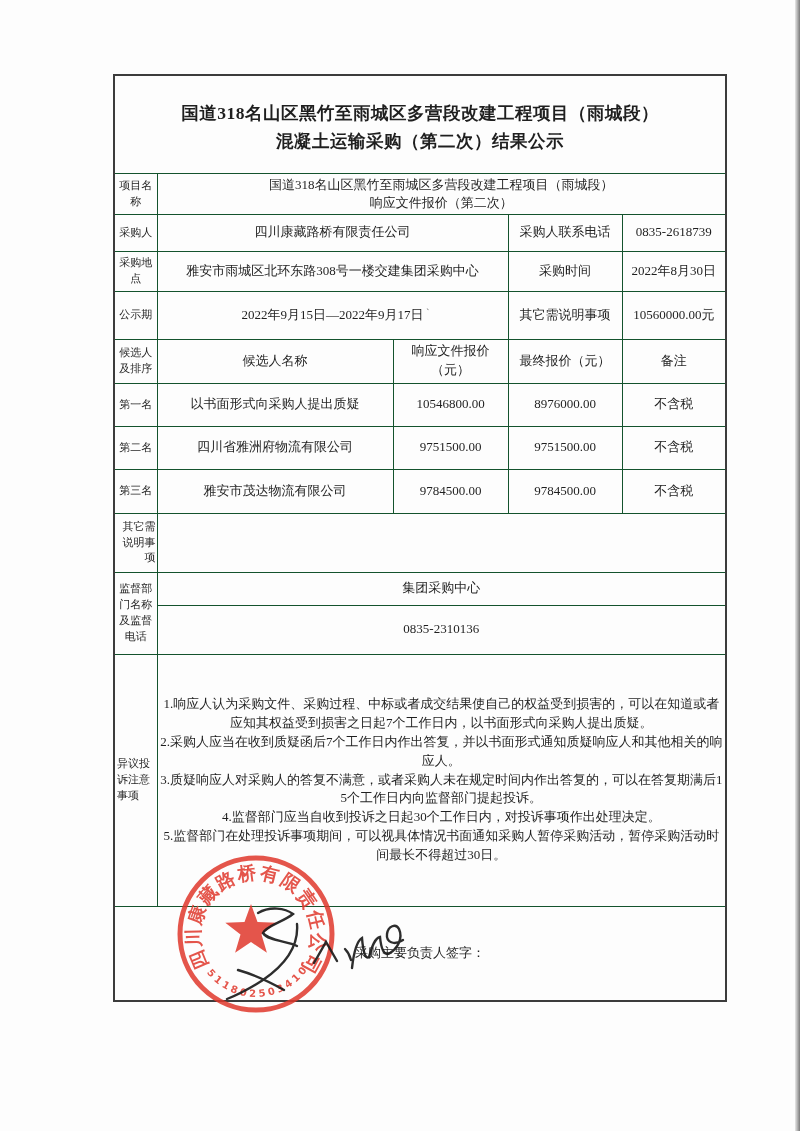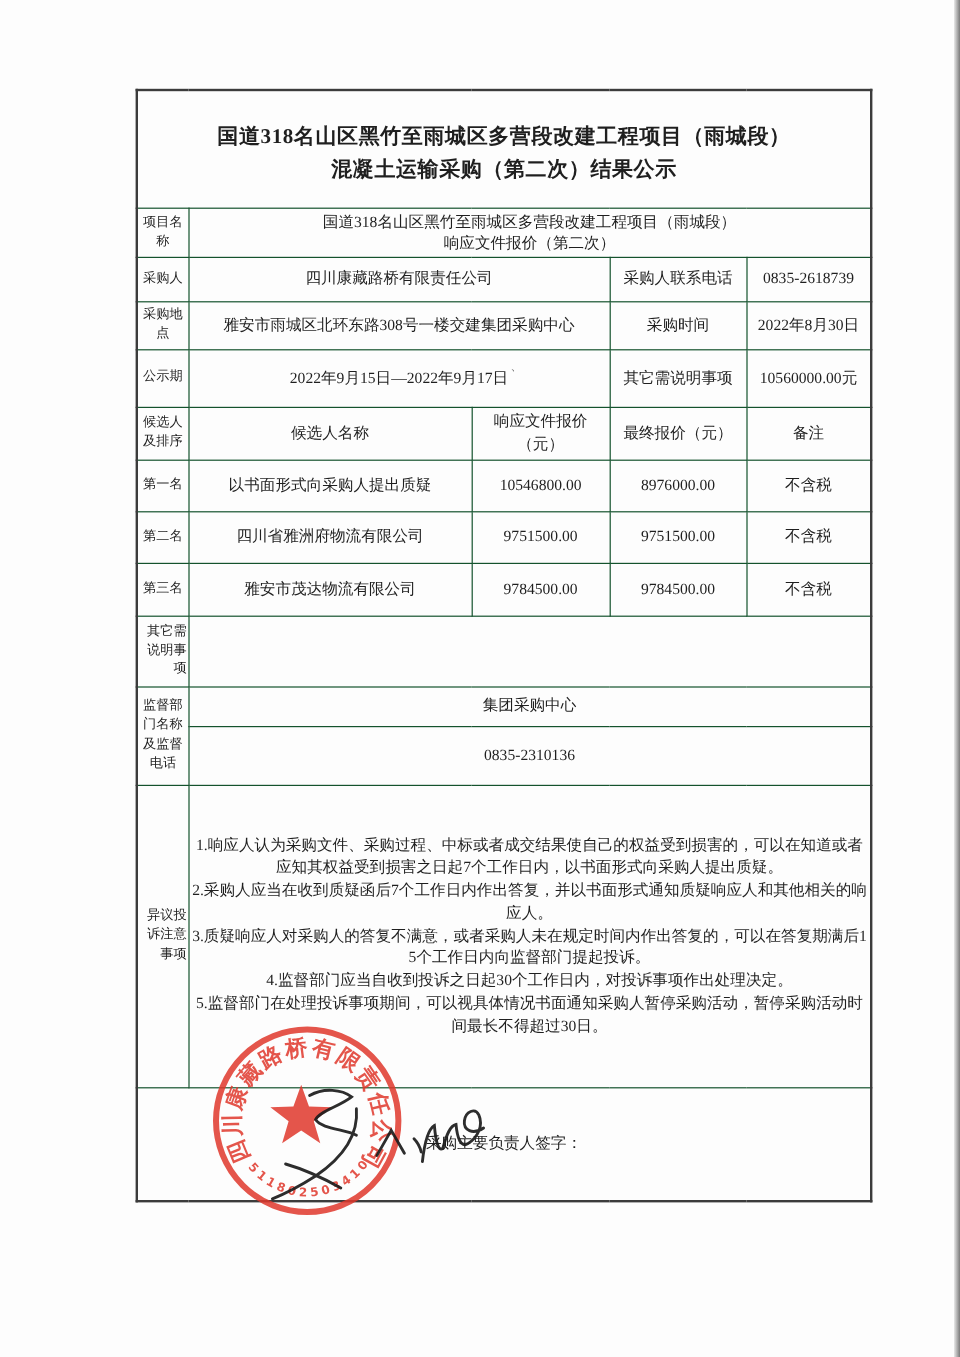--- a/index.html
+++ b/index.html
@@ -128,21 +128,21 @@
 
     <tr style="height:33px">
       <td class="lbl" rowspan="2">监督部门名称及监督电话</td>
       <td colspan="4">集团采购中心</td>
     </tr>
     <tr style="height:49px">
       <td colspan="4">0835-2310136</td>
     </tr>
 
     <tr style="height:252px">
-      <td class="lbl" style="text-align:right;padding-left:2px">异议投诉注意事项</td>
+      <td class="lbl" style="text-align:left;padding-left:2px">异议投诉注意事项</td>
       <td colspan="4" class="obj-body">
         <div>
               <div>1.响应人认为采购文件、采购过程、中标或者成交结果使自己的权益受到损害的，可以在知道或者应知其权益受到损害之日起7个工作日内，以书面形式向采购人提出质疑。</div>
               <div>2.采购人应当在收到质疑函后7个工作日内作出答复，并以书面形式通知质疑响应人和其他相关的响应人。</div>
               <div>3.质疑响应人对采购人的答复不满意，或者采购人未在规定时间内作出答复的，可以在答复期满后15个工作日内向监督部门提起投诉。</div>
               <div>4.监督部门应当自收到投诉之日起30个工作日内，对投诉事项作出处理决定。</div>
               <div>5.监督部门在处理投诉事项期间，可以视具体情况书面通知采购人暂停采购活动，暂停采购活动时间最长不得超过30日。</div>
             </div>
       </td>
     </tr>

